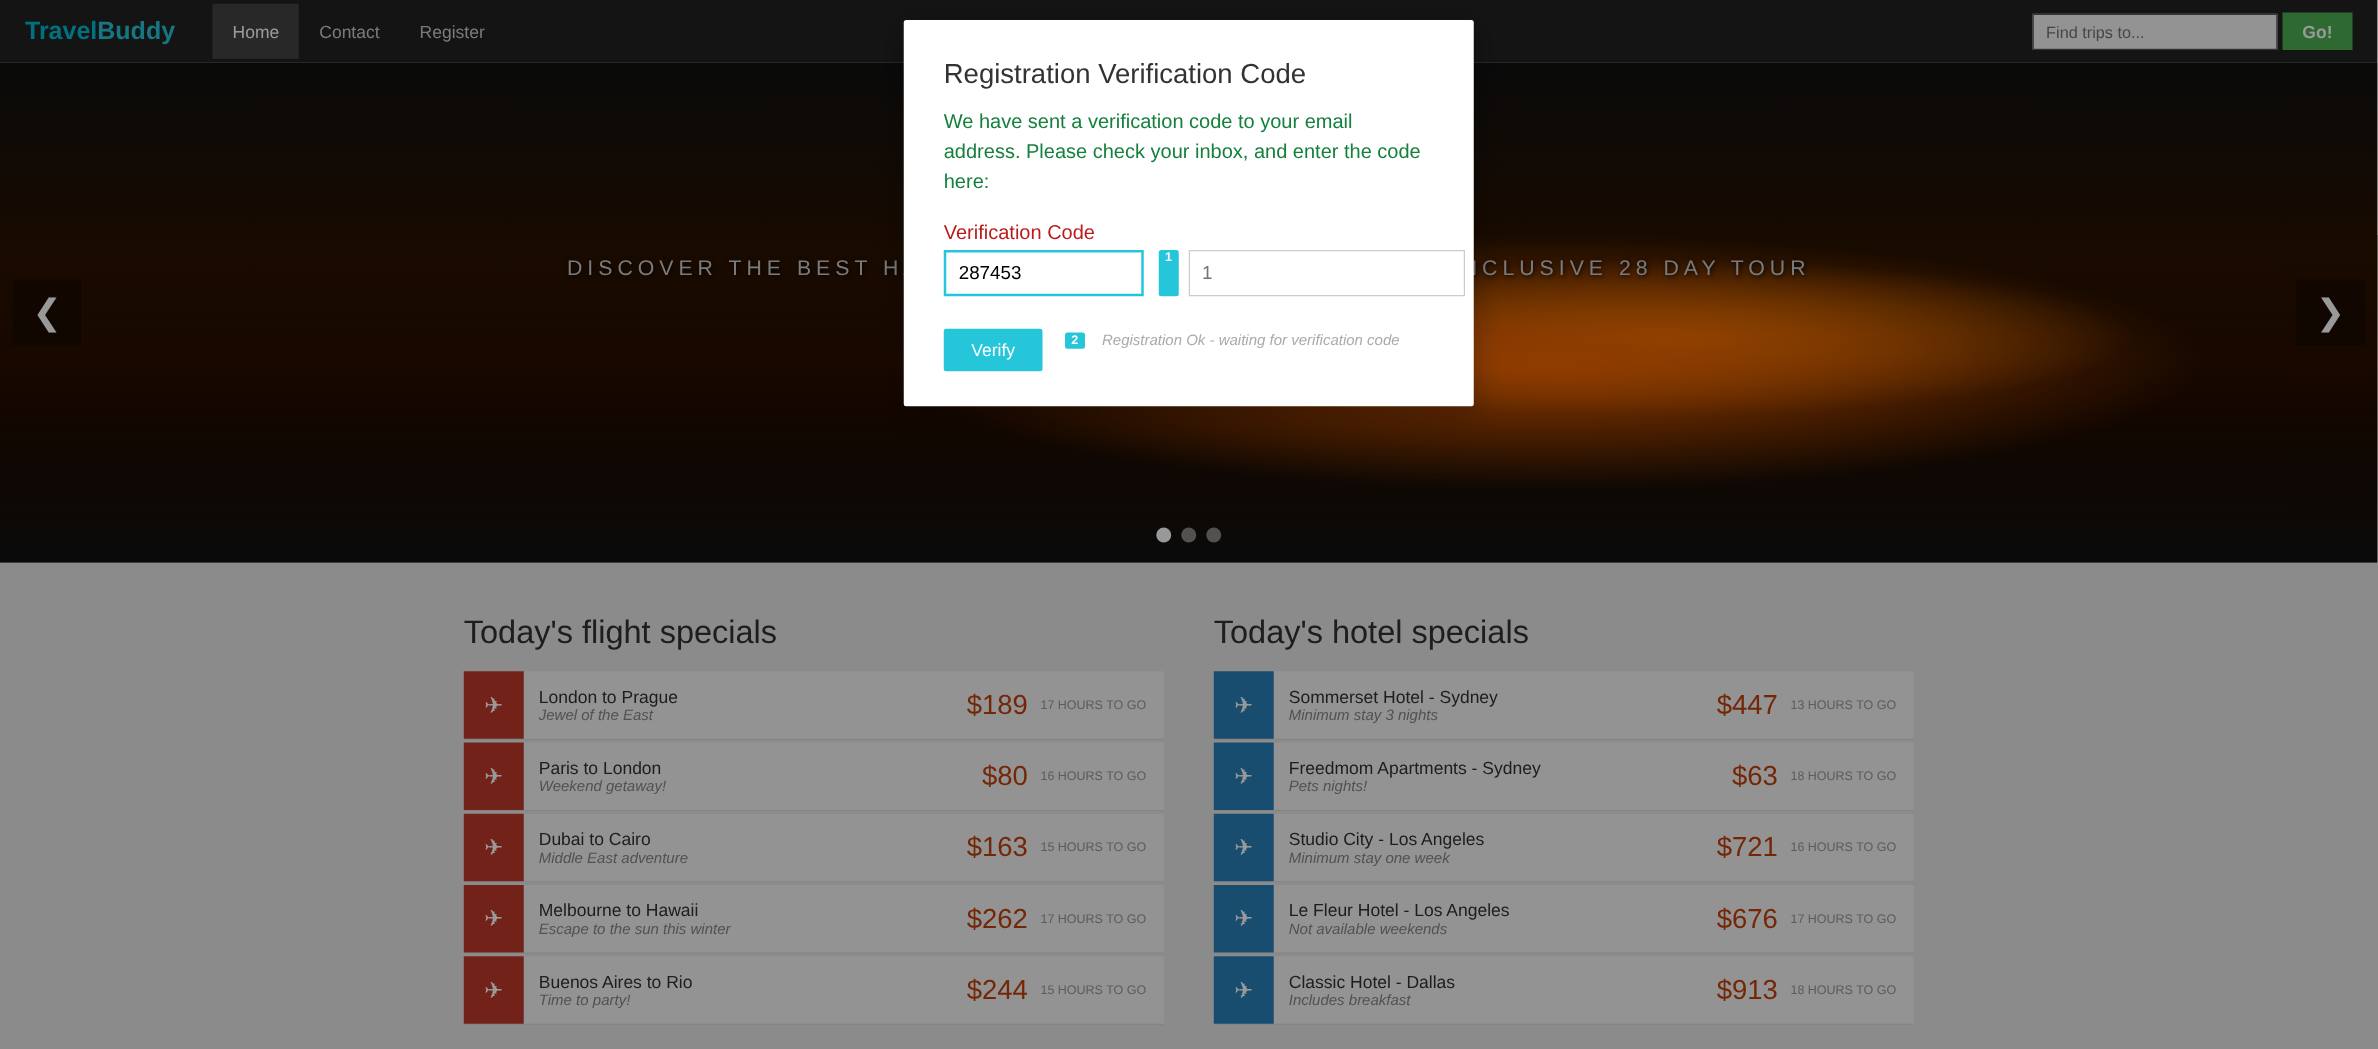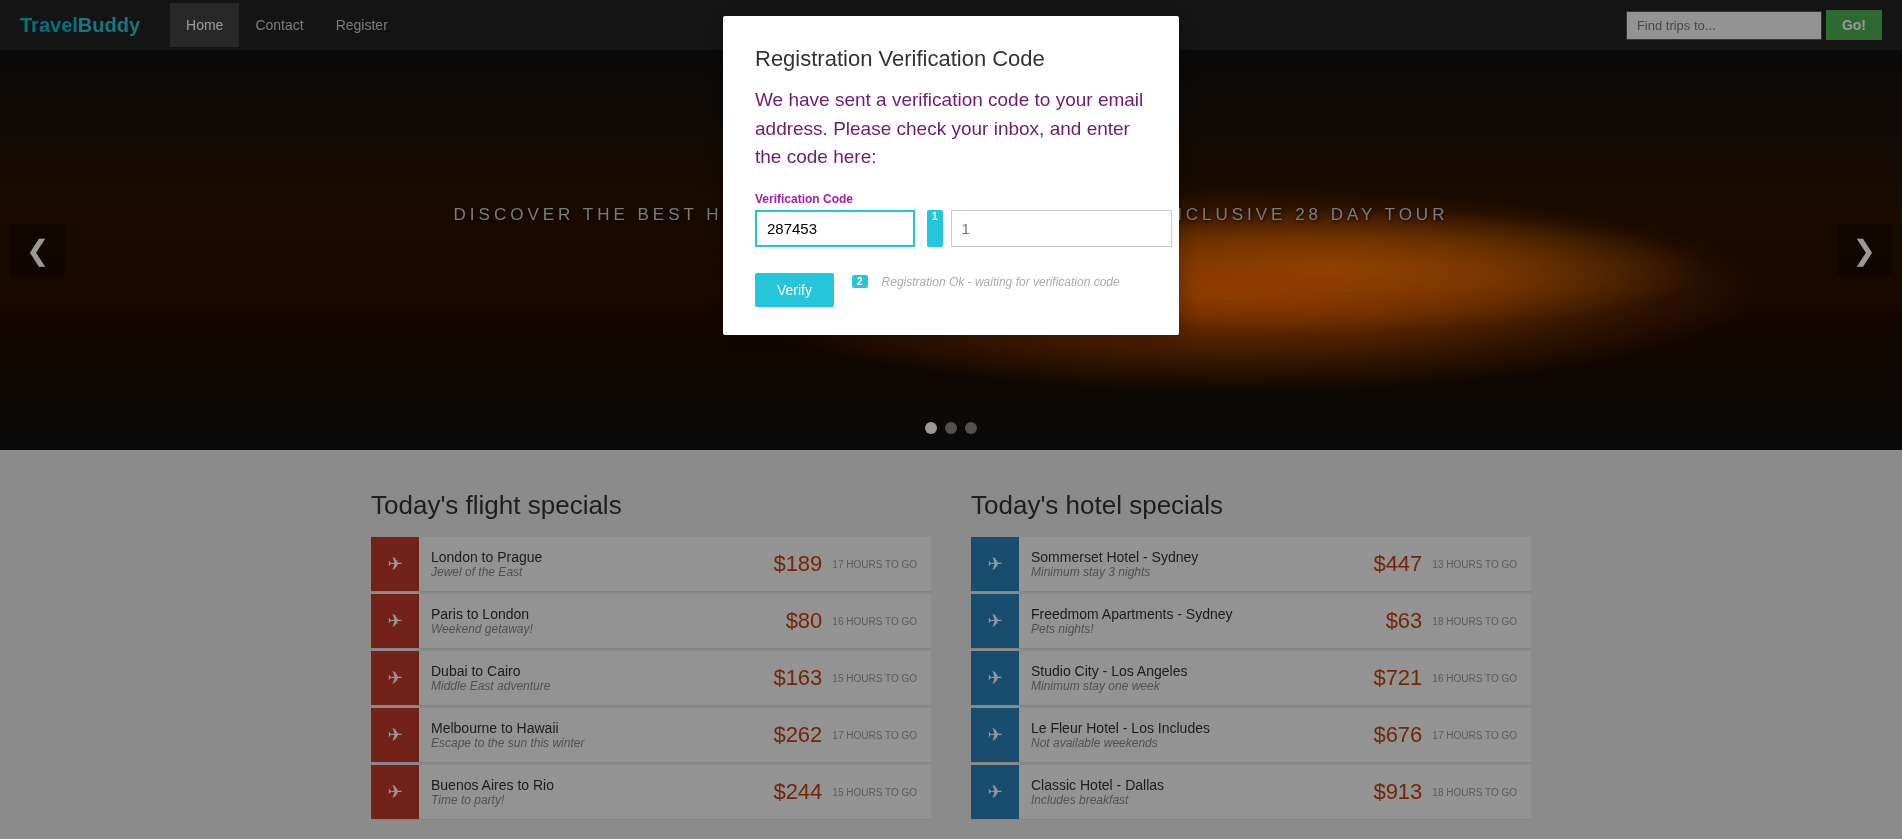--- a/index.html
+++ b/index.html
@@ -159,31 +159,30 @@
       box-shadow: 0 4px 24px rgba(0,0,0,0.3);
       position: relative;
     }
     .modal-title {
       font-size: 22px;
       font-weight: 400;
       color: #333;
       margin-bottom: 14px;
     }
     .modal-subtitle {
-      font-size: 19px;
-      color: #701a75;
+      font-size: 16px;
+      color: #15803d;
       margin-bottom: 20px;
       line-height: 1.5;
     }
     .form-label {
-      font-size: 12px;
-      color: #a21caf;
+      font-size: 16px;
+      color: #b91c1c;
       margin-bottom: 4px;
       display: block;
-      font-weight: bold;
     }
     .form-row {
       display: flex;
       gap: 8px;
       margin-bottom: 10px;
     }
     .code-input {
       border: 2px solid #26c6da;
       padding: 8px 10px;
       font-size: 15px;
@@ -448,21 +447,21 @@
             <div class="special-name">Studio City - Los Angeles</div>
             <div class="special-sub">Minimum stay one week</div>
           </div>
           <div class="special-price">$721</div>
           <div class="special-time">16 HOURS TO GO</div>
         </div>
 
         <div class="special-item">
           <div class="special-icon hotel-icon-bg">✈</div>
           <div class="special-info">
-            <div class="special-name">Le Fleur Hotel - Los Includes</div>
+            <div class="special-name">Le Fleur Hotel - Los Angeles</div>
             <div class="special-sub">Not available weekends</div>
           </div>
           <div class="special-price">$676</div>
           <div class="special-time">17 HOURS TO GO</div>
         </div>
 
         <div class="special-item">
           <div class="special-icon hotel-icon-bg">✈</div>
           <div class="special-info">
             <div class="special-name">Classic Hotel - Dallas</div>

